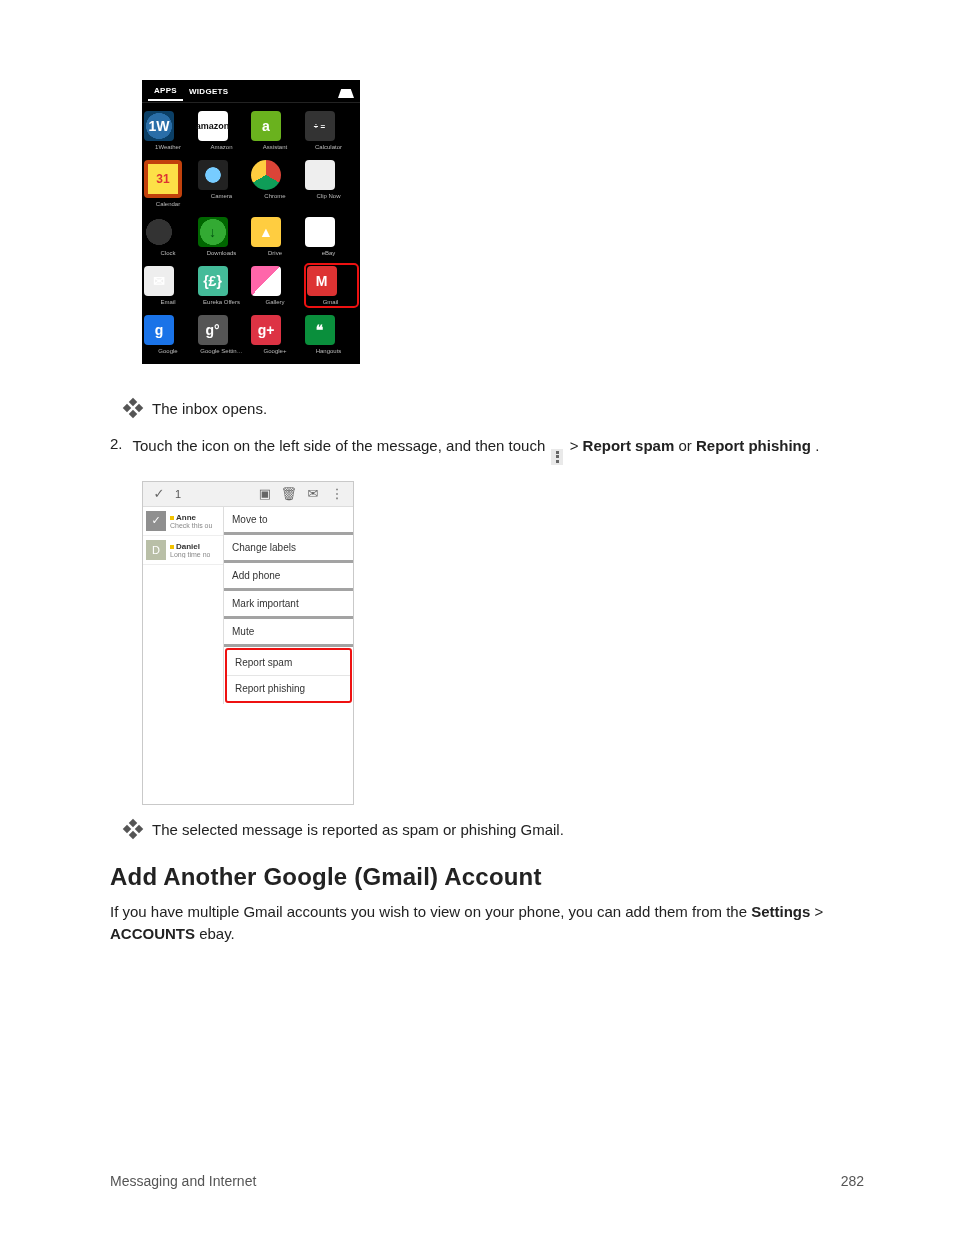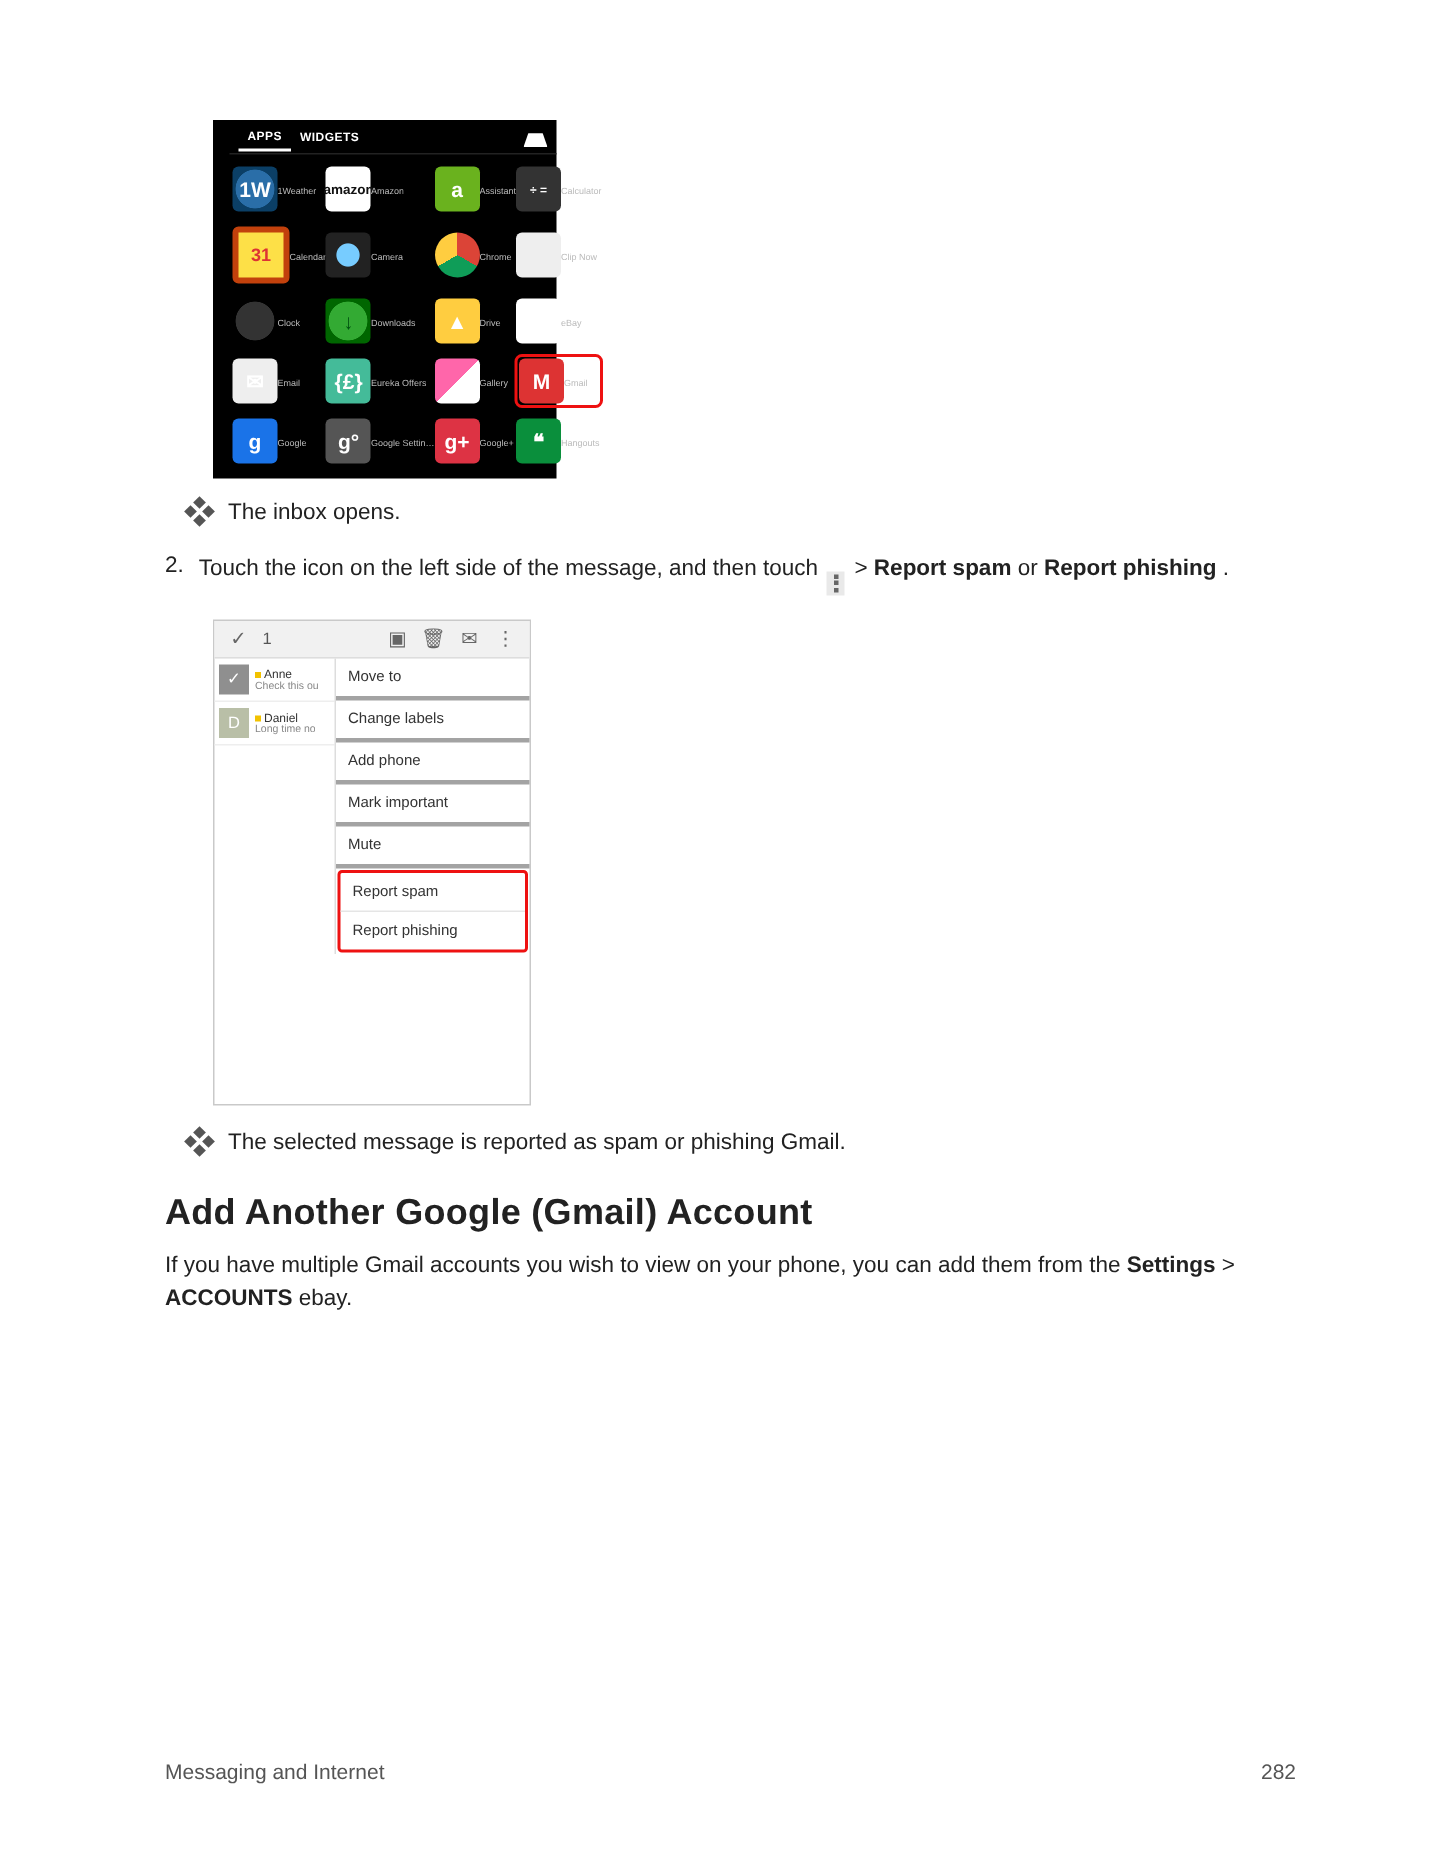--- a/index.html
+++ b/index.html
@@ -15,22 +15,21 @@
     box-sizing: border-box;
     padding: 80px 90px 40px 110px;
     position: relative;
   }
 
   
   .phone1 {
     width: 218px;
     background: #000;
     margin-left: 32px;
-    margin-bottom: 12px;
-    padding-left: 11px;
+    margin-bottom: 34px;
   }
   .phone1-top {
     display: flex;
     align-items: center;
     height: 22px;
     padding: 0 6px;
     color: #fff;
     border-bottom: 1px solid #222;
   }
   .phone1-top .tab {
@@ -52,21 +51,21 @@
     width:6px; height:6px; border:2px solid #fff; border-bottom:none; border-radius:6px 6px 0 0;
   }
 
   .appgrid {
     display: grid;
     grid-template-columns: repeat(4, 1fr);
     gap: 6px 0;
     padding: 6px 2px 8px 2px;
   }
   .appcell {
-    display: flex; flex-direction: row; align-items: center;
+    display: flex; flex-direction: column; 
     padding: 2px 0;
   }
   .appicon {
     width: 30px; height: 30px; border-radius: 4px;
     display:flex; align-items:center; justify-content:center;
     font-size:14px; font-weight:bold; color:#fff;
   }
   .applabel {
     color:#bbb; font-size:6px; margin-top:3px; text-align:center;
     white-space:nowrap; overflow:hidden; text-overflow:ellipsis; max-width:48px;
@@ -129,21 +128,21 @@
   .p2-bar .cnt{font-size:11px;color:#555;margin-left:4px;}
   .p2-bar .sp{flex:1;}
 
   .p2-body{display:flex;}
   .p2-left{width:80px;}
   .p2-msg{display:flex;align-items:center;padding:4px 3px;border-bottom:1px solid #eee;}
   .p2-avatar{width:20px;height:20px;background:#9e9e9e;color:#fff;font-size:11px;display:flex;align-items:center;justify-content:center;margin-right:4px;flex:0 0 20px;}
   .p2-avatar.sel{background:#8f8f8f;}
   .p2-avatar.d{background:#b9bfa7;}
   .p2-msg .txt{display:flex;flex-direction:column;overflow:hidden;}
-  .p2-msg .nm{font-size:8px;color:#333;font-weight:normal;white-space:nowrap;}
+  .p2-msg .nm{font-size:8px;color:#333;font-weight:bold;white-space:nowrap;}
   .p2-msg .sn{font-size:7px;color:#888;white-space:nowrap;}
   .p2-msg .dot{width:4px;height:4px;background:#f2c200;margin-right:2px;display:inline-block;}
 
   .p2-menu{flex:1;border-left:1px solid #ddd;}
   .p2-menu .item{font-size:10px;color:#333;padding:7px 8px;border-bottom:3px solid #a3a3a3;}
   .p2-menu .hlbox{border:2px solid #e11;border-radius:3px;margin:1px;}
   .p2-menu .hlbox .item{border-bottom:1px solid #e5e5e5;}
   .p2-menu .hlbox .item:last-child{border-bottom:none;}
   .p2-blank{height:100px;}
 

